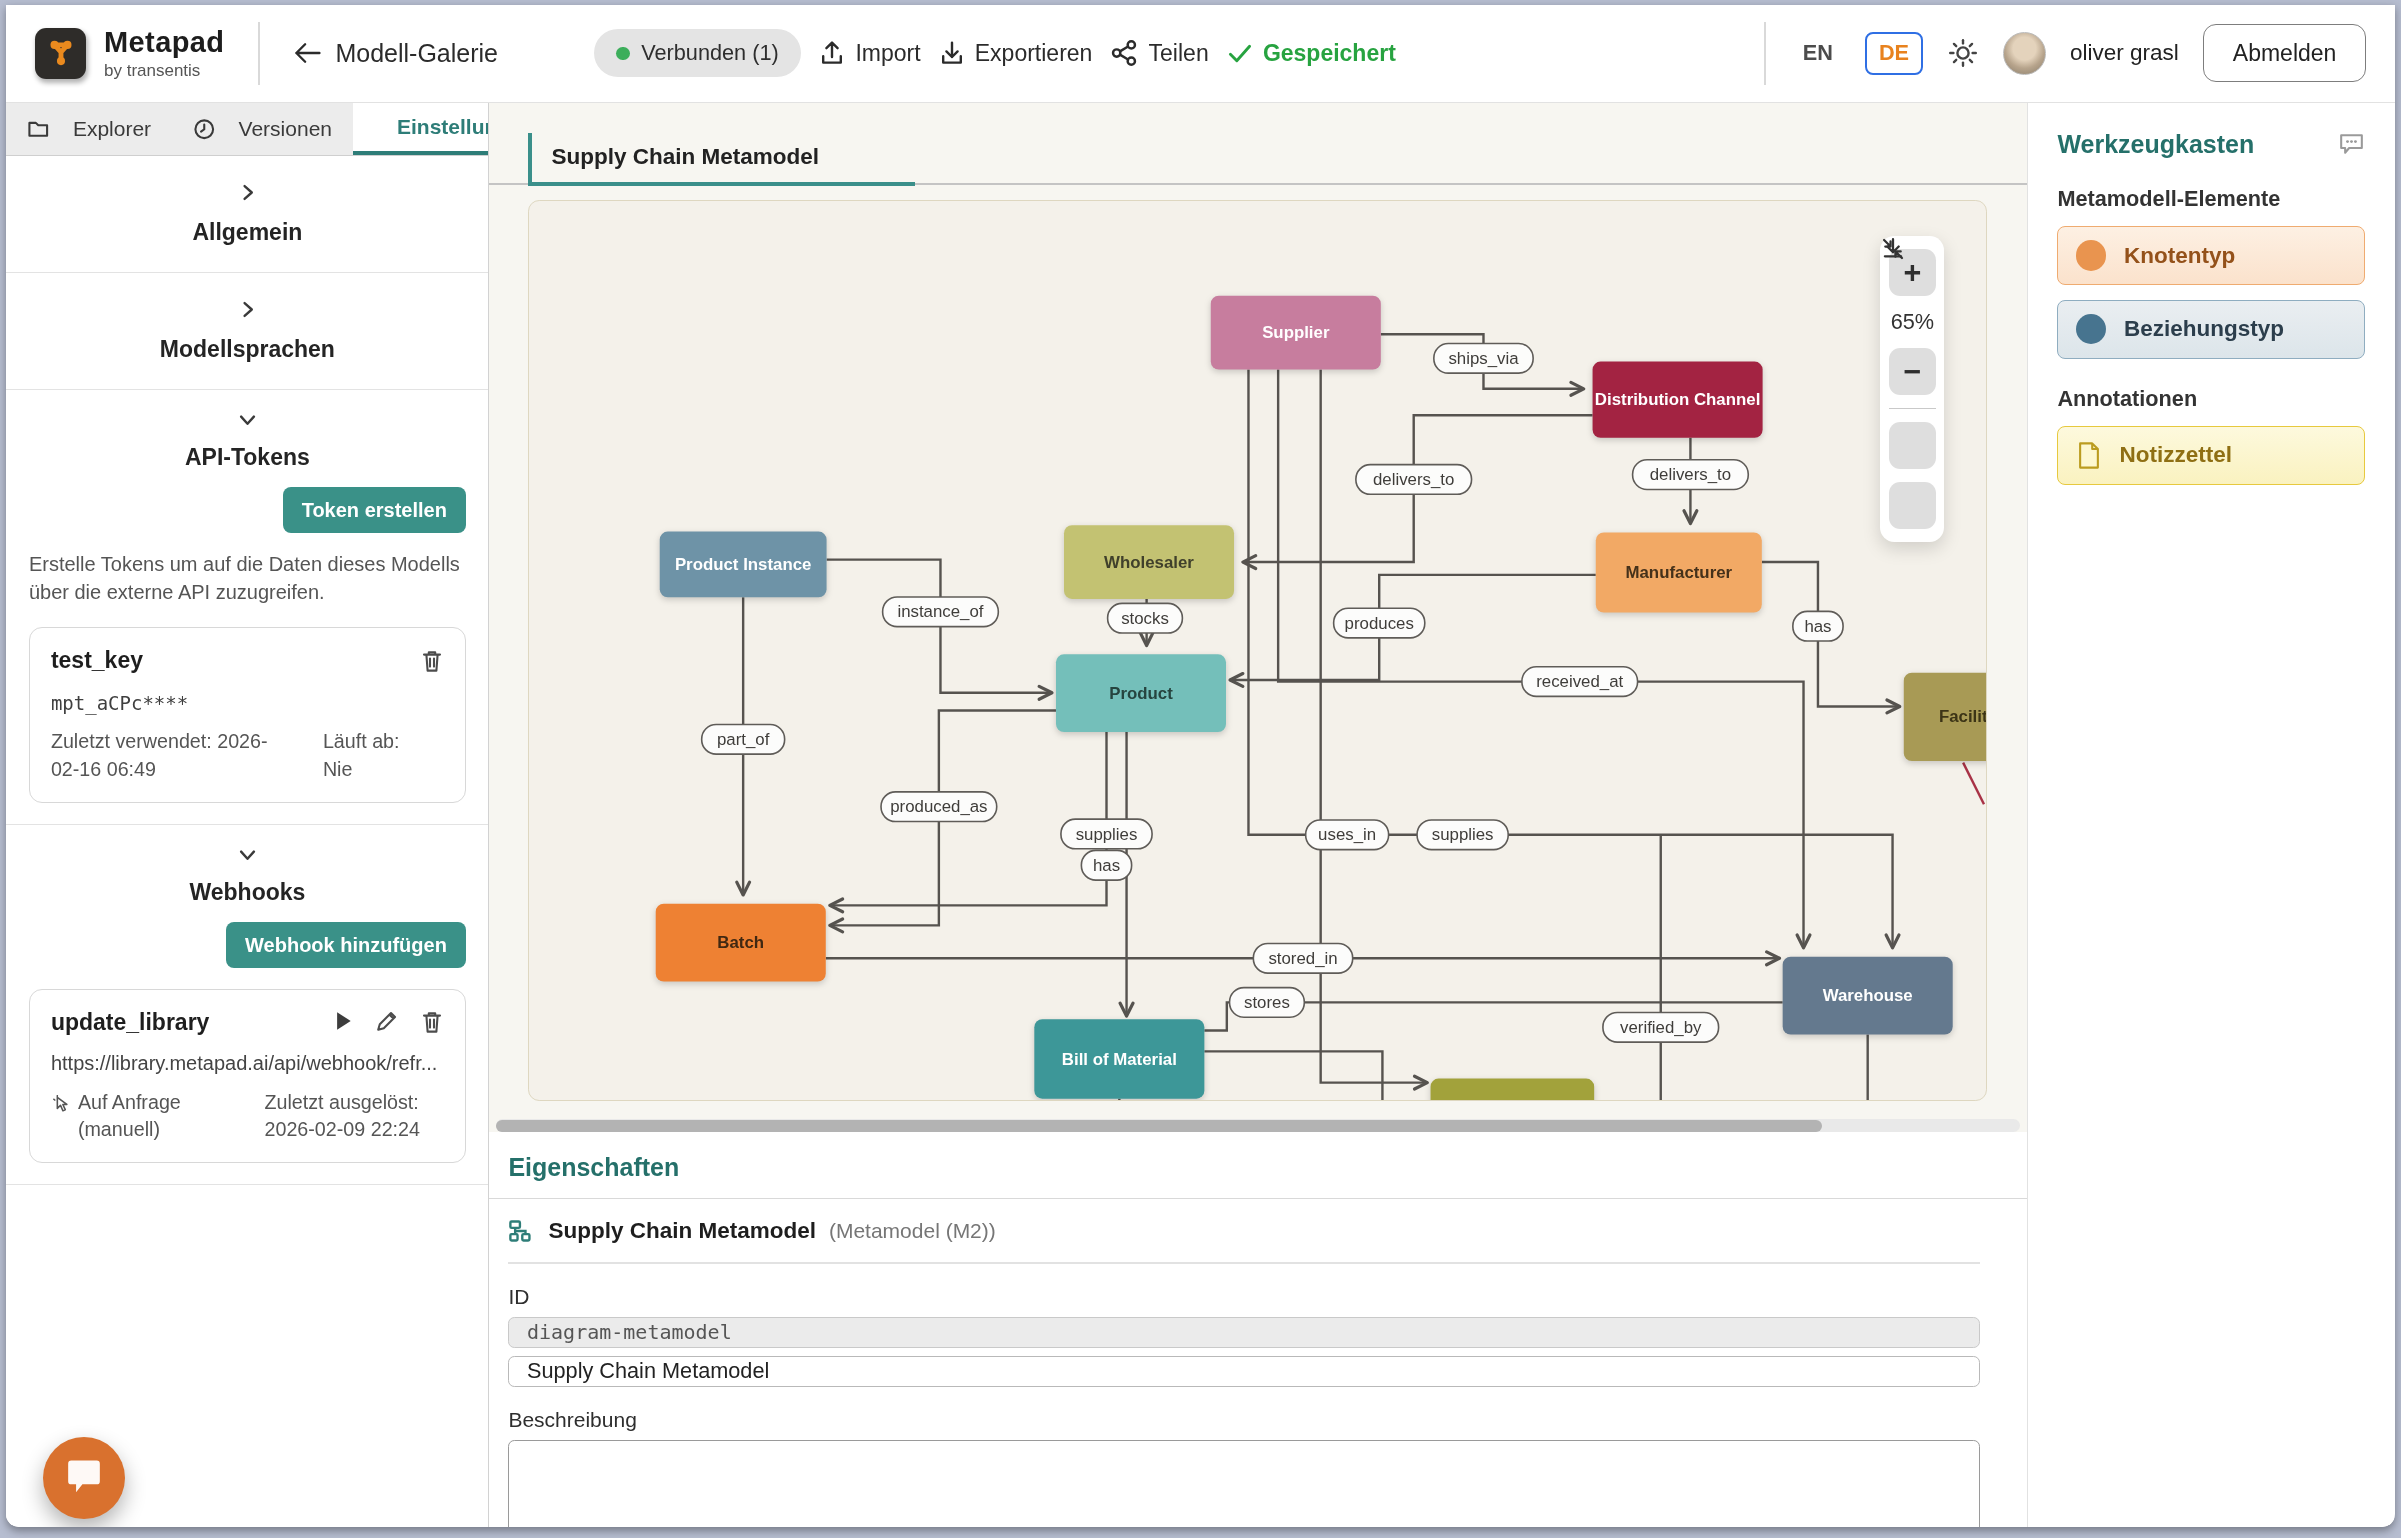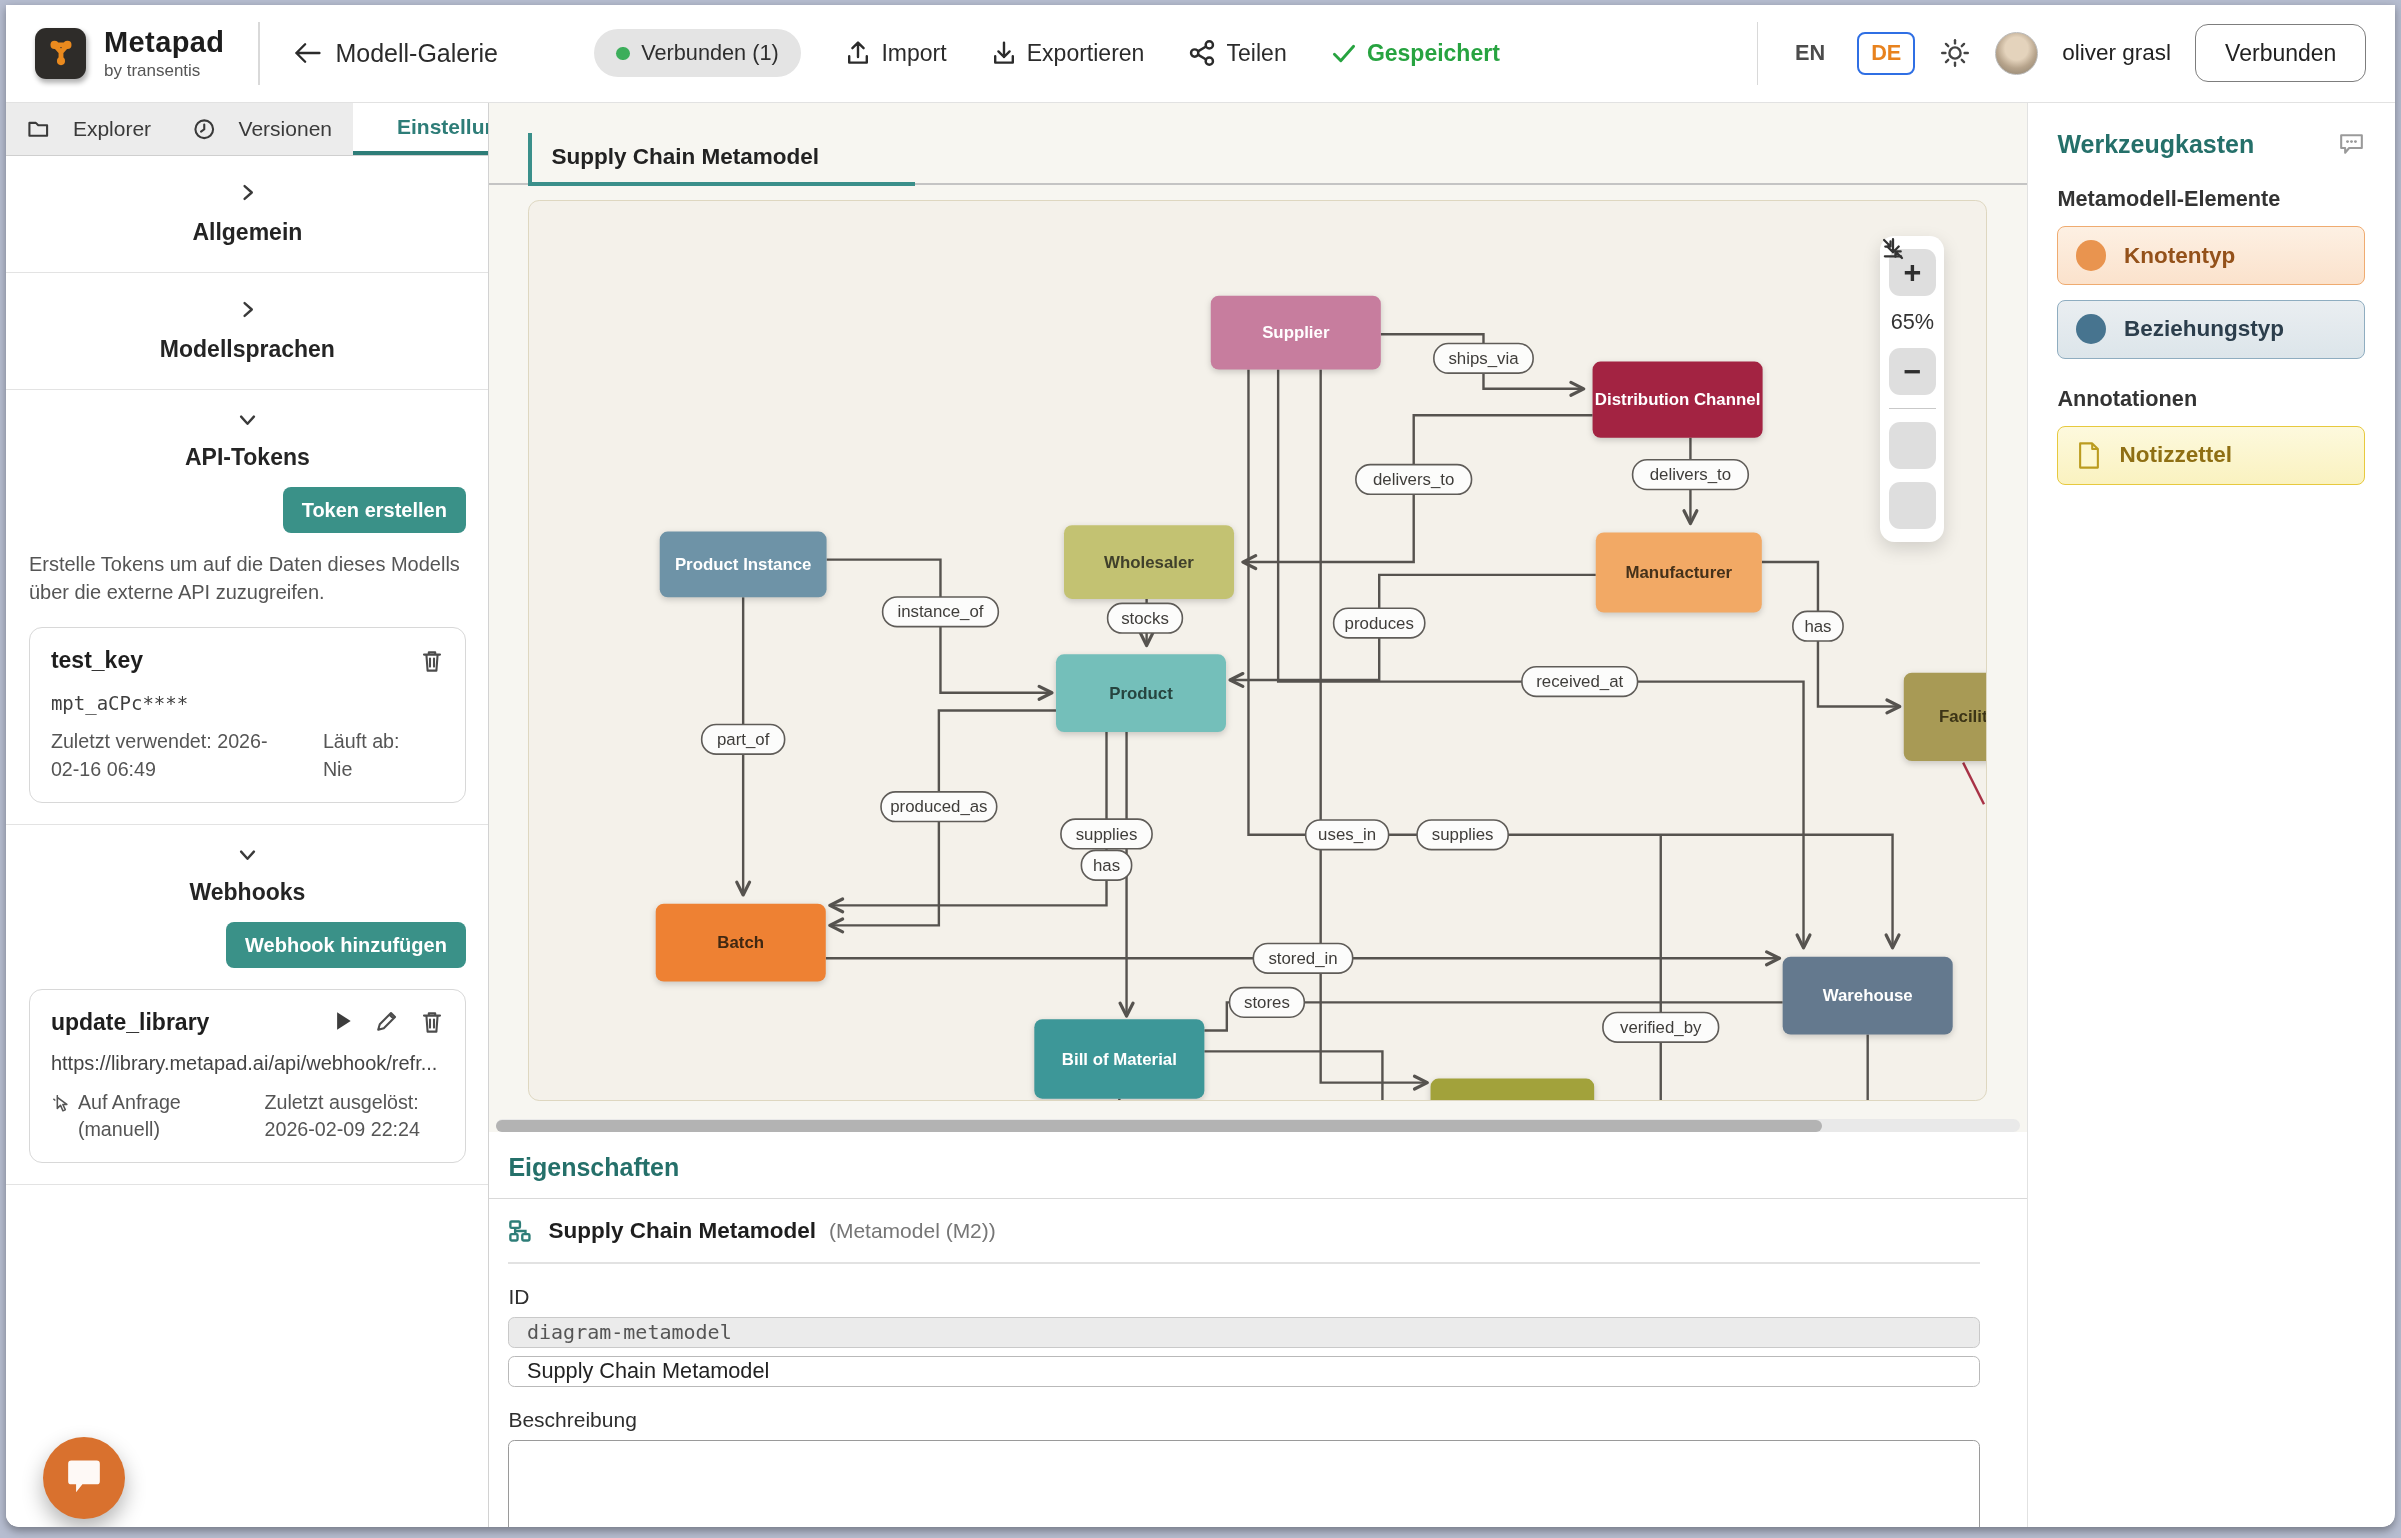--- a/index.html
+++ b/index.html
@@ -11,21 +11,21 @@
   
   .header { position:absolute; left:0; top:0; width:100%; height:98px; background:#fff;
             border-bottom:1.6px solid #e2e2e2; display:flex; align-items:center; padding:0 29px; z-index:20;}
   .logo-box { width:51px; height:51px; background:#2e2c29; border-radius:11.2px; display:flex;
               align-items:center; justify-content:center; box-shadow:1.6px 3.2px 4.8px rgba(0,0,0,.3); }
   .app-id { margin-left:17.6px; }
   .app-name { font-size:29px; font-weight:800; color:#1d1d1d; letter-spacing:0.4px;}
   .app-by { font-size:17px; color:#555; margin-top:1.6px; }
   .vdiv { width:1.6px; height:63px; background:#d9d9d9; margin:0 34px; }
   .back-group { display:flex; align-items:center; gap:14.4px; font-size:25px; color:#2b2b2b; cursor:pointer;}
-  .hdr-actions { display:flex; align-items:center; gap:45px; margin-left:96px; }
+  .hdr-actions { display:flex; align-items:center; gap:19px; margin-left:96px; }
   .pill-status { display:flex; align-items:center; gap:11.2px; background:#e4e4e4; border-radius:801px;
                  padding:11.2px 22.5px; font-size:21.7px; color:#2e2e2e; }
   .dot { width:13.6px; height:13.6px; border-radius:50%; background:#3cae5b; }
   .hdr-btn { display:flex; align-items:center; gap:11.2px; font-size:23px; color:#2b2b2b; cursor:pointer; }
   .saved { color:#27a340; font-weight:600; }
   .hdr-right { margin-left:auto; display:flex; align-items:center; gap:24px; }
   .lang-en { font-size:21.7px; color:#4c4c4c; font-weight:600; padding:8px; }
   .lang-de { font-size:21.7px; color:#e8821e; font-weight:800; border:2.4px solid #2f6fe4; border-radius:8px;
              padding:6.4px 12px; }
   .avatar { width:43px; height:43px; border-radius:50%;
@@ -185,21 +185,21 @@
             <path d="M4 20 H8"></path>
             <path d="M32 20 H36"></path>
             <path d="M8.7 8.7 L11.5 11.5"></path>
             <path d="M28.5 28.5 L31.3 31.3"></path>
             <path d="M8.7 31.3 L11.5 28.5"></path>
             <path d="M28.5 11.5 L31.3 8.7"></path>
           </g>
         </svg>
       <div class="avatar"></div>
       <span class="user-name">oliver grasl</span>
-      <button class="logout-btn">Verbunden</button>
+      <button class="logout-btn">Abmelden</button>
     </div>
   </div>
 
   <div class="sidebar">
     <div class="tabs">
       <div class="tab">
         <svg width="22.5" height="21" viewBox="0 0 28 26">
             <path d="M3 6 V22 H25 V9 H14 L11 6 Z M3 6 H11" stroke="#3a3a3a" stroke-width="2.6" fill="none" stroke-linejoin="round"></path>
           </svg>
         <span>Explorer</span>

